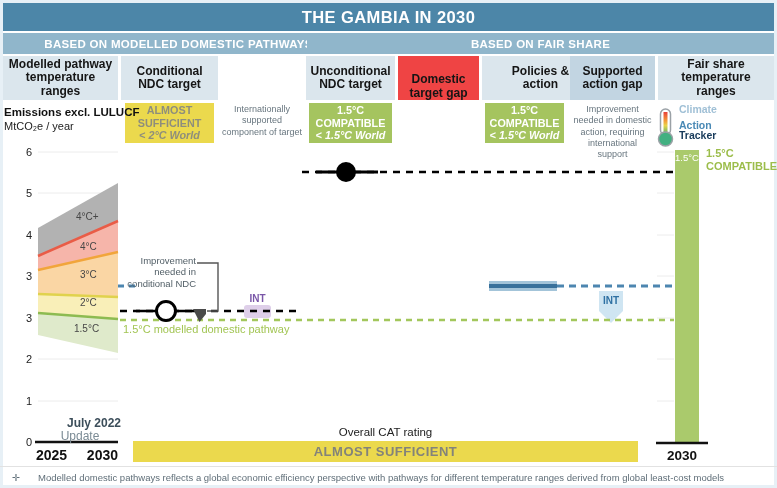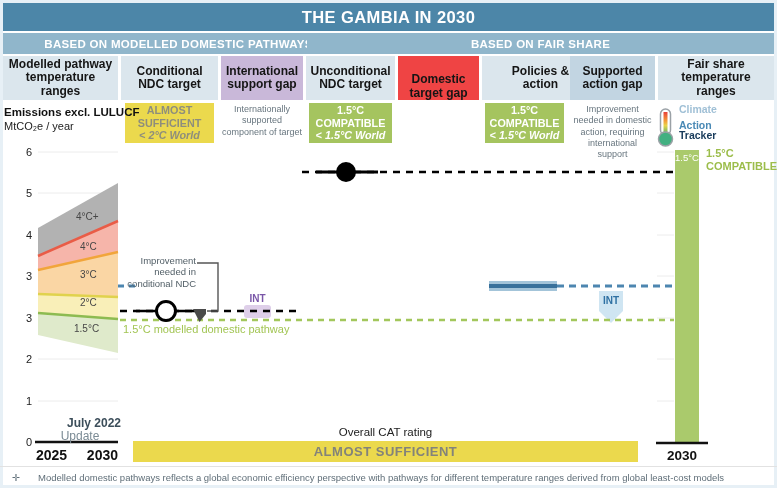--- a/index.html
+++ b/index.html
@@ -120,23 +120,20 @@
   <div class="abs titlebar">THE GAMBIA IN 2030</div>
   <div class="abs subhead" style="left:3px;width:301px;padding-left:30px;">BASED ON MODELLED DOMESTIC PATHWAYS✛</div>
   <div class="abs subhead" style="left:307px;width:467px;">BASED ON FAIR SHARE</div>
 
   <div class="abs colhead" style="left:3px;width:115px;">
       <span class="inner" style="width:105px;">Modelled pathway temperature ranges</span>
     </div>
   <div class="abs colhead" style="left:121px;width:97px;">
       <span class="inner" style="width:85px;">Conditional NDC target</span>
     </div>
-  <div class="abs colhead" style="left:221px;width:82px;background:#c9b8d9;">
-      <span class="inner" style="width:78px;">International support gap</span>
-    </div>
   <div class="abs colhead" style="left:306px;width:89px;">
       <span class="inner" style="width:85px;">Unconditional NDC target</span>
     </div>
   <div class="abs colhead" style="left:398px;width:81px;background:#ef4444;align-items:flex-end;">
       <span class="inner" style="width:60px;">Domestic target gap</span>
     </div>
   <div class="abs colhead" style="left:482px;width:85px;padding-left:16px;">
       <span class="inner" style="width:65px;">Policies &amp; action</span>
     </div>
   <div class="abs colhead" style="left:570px;width:85px;background:#c2d5e2;">

